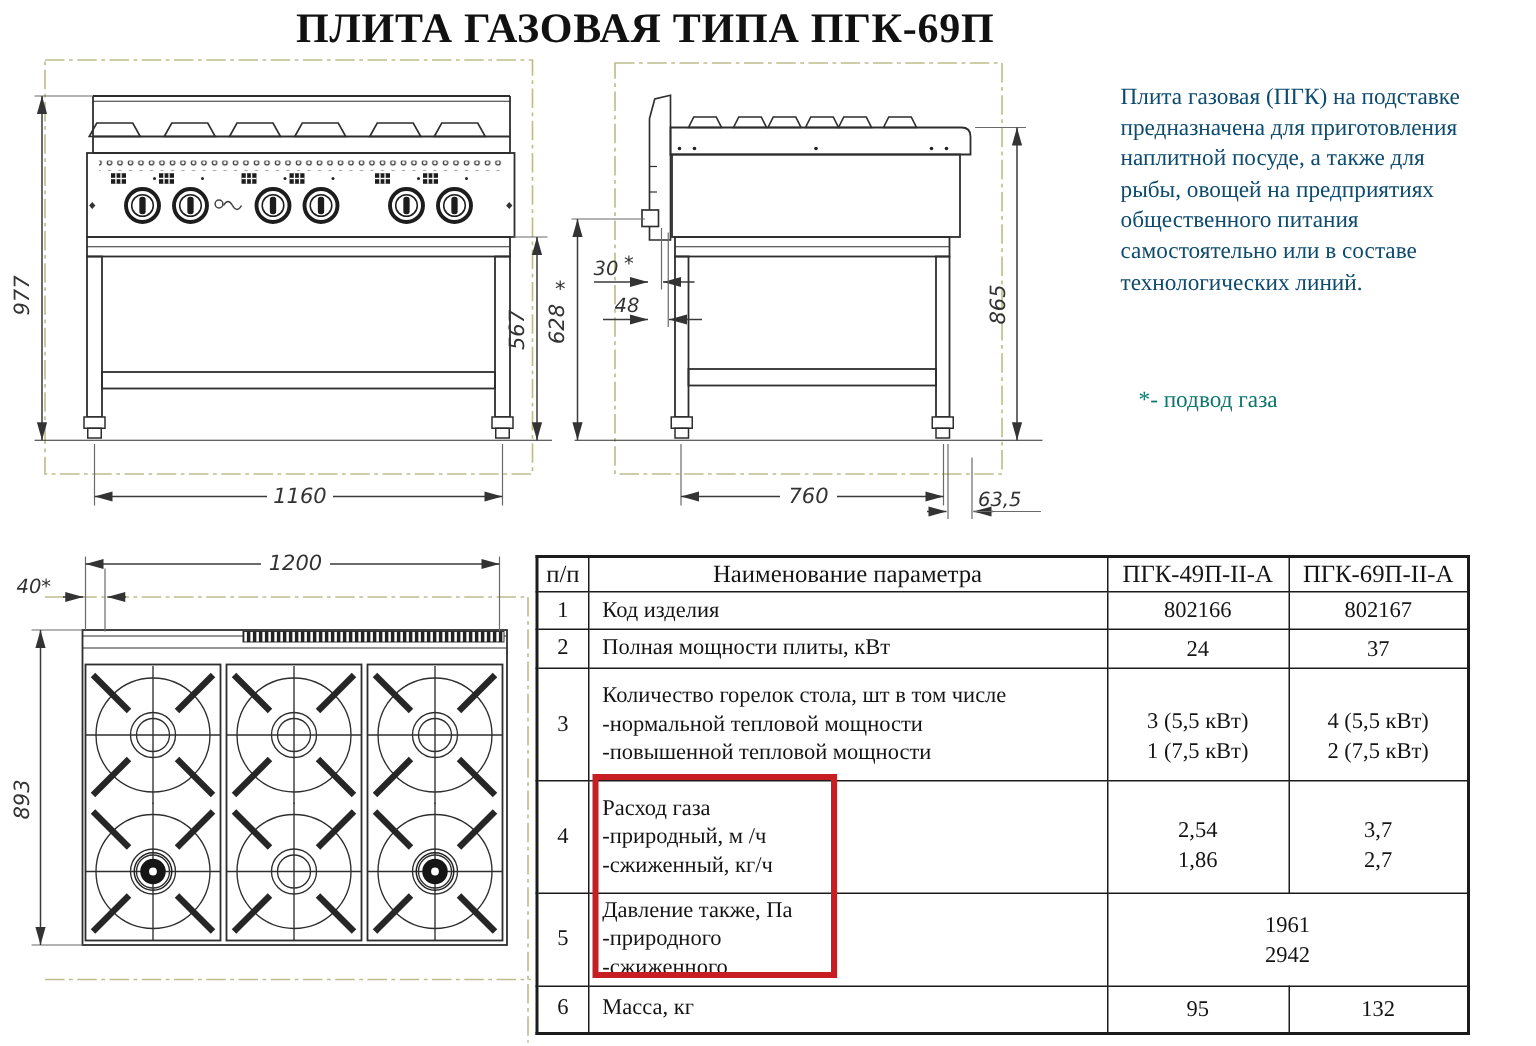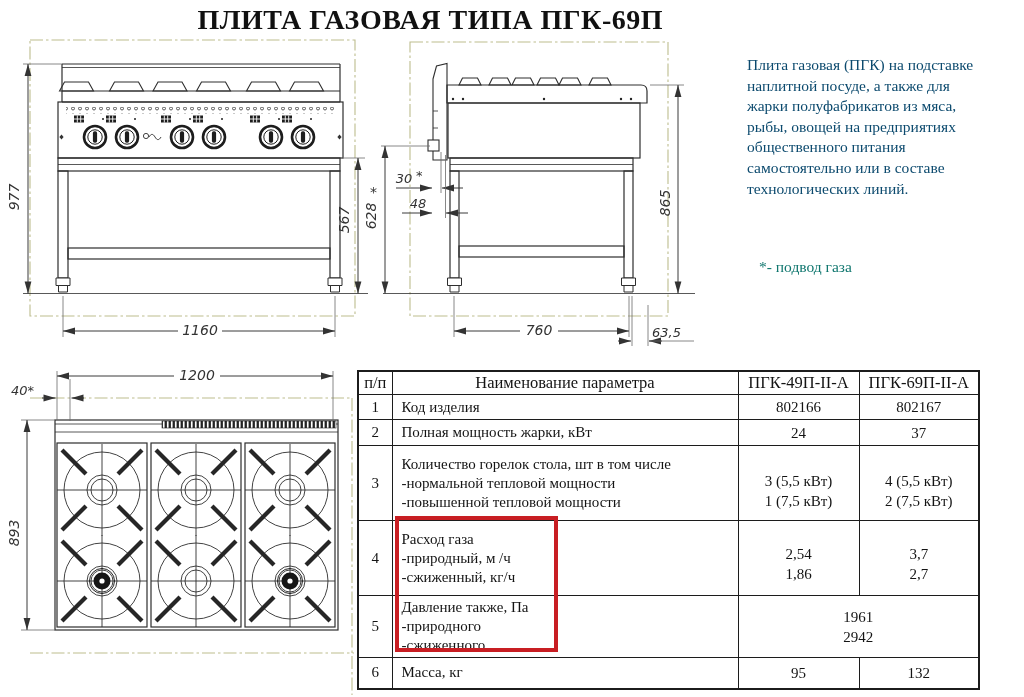--- a/index.html
+++ b/index.html
@@ -250,22 +250,22 @@
       <line class="ext" x1="21" y1="630" x2="55" y2="630"></line>
       <line class="dim" x1="27" y1="420" x2="27" y2="630" marker-start="url(#arr)" marker-end="url(#arr)"></line>
       <text class="dtext" text-anchor="middle" transform="translate(19,533) rotate(-90)">893</text>
     </g>
   </svg>
 
   <h1 class="title">ПЛИТА ГАЗОВАЯ ТИПА ПГК-69П</h1>
 
   <div class="desc">
     <div>Плита газовая (ПГК) на подставке</div>
+    <div>предназначена для приготовления</div>
     <div>наплитной посуде, а также для</div>
-    <div>жарки полуфабрикатов из мяса,</div>
     <div>рыбы, овощей на предприятиях</div>
     <div>общественного питания</div>
     <div>самостоятельно или в составе</div>
     <div>технологических линий.</div>
   </div>
 
   <div class="footnote">*- подвод газа</div>
 
   <table class="spec-table">
     <colgroup>
@@ -282,21 +282,21 @@
       <th class="hdr">ПГК-69П-II-А</th>
     </tr>
     <tr style="height:25px">
       <td class="num">1</td>
       <td class="param">Код изделия</td>
       <td class="val">802166</td>
       <td class="val">802167</td>
     </tr>
     <tr style="height:26px">
       <td class="num">2</td>
-      <td class="param">Полная мощность жарки, кВт</td>
+      <td class="param">Полная мощности плиты, кВт</td>
       <td class="val">24</td>
       <td class="val">37</td>
     </tr>
     <tr style="height:75px">
       <td class="num">3</td>
       <td class="param">
         <div>Количество горелок стола, шт в том числе</div>
         <div>-нормальной тепловой мощности</div>
         <div>-повышенной тепловой мощности</div>
       </td>

